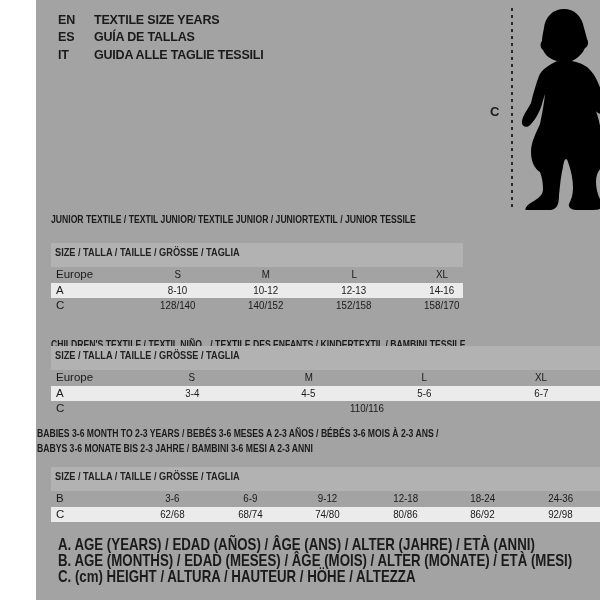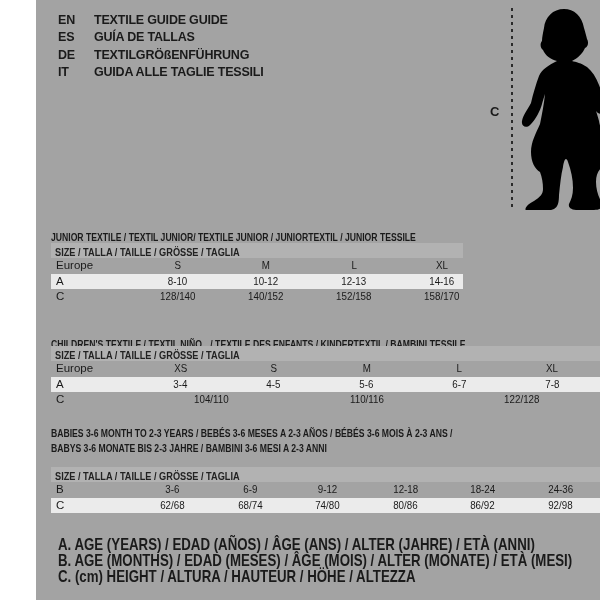--- a/index.html
+++ b/index.html
@@ -17,49 +17,45 @@
     background:repeating-linear-gradient(to bottom,#2a2a2a 0 3px,transparent 3px 7px);}
   .c-label{position:absolute;left:14px;top:104px;font-weight:700;font-size:13px;}
   .baby{position:absolute;left:44px;top:4px;width:90px;height:206px;}
   .baby path{fill:var(--sil,#000);}
   
   .t-title{position:absolute;font-weight:700;font-size:11.5px;white-space:nowrap;}
   .t-title-line{transform:scaleX(0.75);transform-origin:0 50%;line-height:14.5px;}
   .sub{font-size:8px;vertical-align:-3px;}
   
   .tbl{position:absolute;}
-  .bar{height:15px;line-height:15px;background:var(--bar,#b2b2b2);white-space:nowrap;}
+  .bar{height:24px;line-height:15px;background:var(--bar,#b2b2b2);white-space:nowrap;}
   .bar-text{display:inline-block;transform:scaleX(0.8);transform-origin:0 50%;
     font-weight:700;font-size:11.5px;padding-left:5px;color:#222;}
   .row{display:flex;height:15.5px;line-height:15.5px;font-size:11.5px;box-sizing:border-box;gap:46px;}
   .row.shaded{background:var(--shade,#ebebeb);}
   .rlabel{width:60px;padding-left:5px;box-sizing:border-box;}
   .cell{flex:1;text-align:center;}
   .cell-inner{display:inline-block;transform:scaleX(0.85);}
   
   .notes{position:absolute;left:22px;top:537px;font-weight:700;font-size:17px;white-space:nowrap;}
   .note-line{transform:scaleX(0.78);transform-origin:0 50%;line-height:16px;}
 </style>
 </head>
 <body>
 
 <div class="canvas" style="--bar: #b2b2b2; --shade: #ebebeb; --text: #1a1a1a; --sil: #000000;">
 
   <div class="lang-block">
       <div class="lang-row">
         <span class="lang-code">EN</span>
-        <span class="lang-title">TEXTILE GUIDE GUIDE</span>
+        <span class="lang-title">TEXTILE SIZE YEARS</span>
       </div>
       <div class="lang-row">
         <span class="lang-code">ES</span>
         <span class="lang-title">GUÍA DE TALLAS</span>
-      </div>
-      <div class="lang-row">
-        <span class="lang-code">DE</span>
-        <span class="lang-title">TEXTILGRÖßENFÜHRUNG</span>
       </div>
       <div class="lang-row">
         <span class="lang-code">IT</span>
         <span class="lang-title">GUIDA ALLE TAGLIE TESSILI</span>
       </div>
     </div>
 
   <div class="figure">
     <div class="dashline"></div>
     <div class="c-label">C</div>
@@ -74,21 +70,21 @@
         C 40 181 41 171 43 163 C 44 156 46 152 48 158 C 51 166 53 175 53 184
         C 53 191 51 196 49 200 C 48 204 52 206 58 206 L 74 206
         C 82 206 84 202 81 197 C 78 192 76 185 76 178 C 76 171 78 167 82 163
         C 87 157 88 147 86 139 C 84 131 80 124 79 117 C 78 113 77 110 76 107
         C 80 112 84 110 84 103 C 84 96 82 88 79 81 C 76 73 72 67 67 63
         C 61 59 56 58 52 57 C 58 54 63 49 65 44 C 68 43 69 38 67 35
         C 66 31 65 27 64 24 C 62 12 54 5 44 5 Z"></path>
     </svg>
   </div>
 
-  <div class="t-title" id="title1" style="left:15px;top:230px">
+  <div class="t-title" id="title1" style="left:15px;top:212px">
       <div class="t-title-line"><span>JUNIOR TEXTILE / TEXTIL JUNIOR/ TEXTILE JUNIOR / JUNIORTEXTIL / JUNIOR TESSILE</span></div>
     </div>
   <div class="tbl" id="table1" style="left: 15px; top: 243px; width: 412px;">
       <div class="bar"><span class="bar-text">SIZE / TALLA / TAILLE / GRÖSSE / TAGLIA</span></div>
       <div class="row" style="padding-right: 0px;">
         <span class="rlabel">Europe</span>
         <span class="cell"><span class="cell-inner">S</span></span>
         <span class="cell"><span class="cell-inner">M</span></span>
         <span class="cell"><span class="cell-inner">L</span></span>
         <span class="cell"><span class="cell-inner">XL</span></span>
@@ -109,43 +105,39 @@
       </div>
     </div>
 
   <div class="t-title" id="title2" style="left:15px;top:337px">
       <div class="t-title-line"><span>CHILDREN'S TEXTILE / TEXTIL NIÑO</span><span class="sub">/A</span><span> / TEXTILE DES ENFANTS / KINDERTEXTIL / BAMBINI TESSILE</span></div>
     </div>
   <div class="tbl" id="table2" style="left: 15px; top: 346px; width: 570px;">
       <div class="bar"><span class="bar-text">SIZE / TALLA / TAILLE / GRÖSSE / TAGLIA</span></div>
       <div class="row" style="padding-right: 45px;">
         <span class="rlabel">Europe</span>
-        <span class="cell"><span class="cell-inner">XS</span></span>
         <span class="cell"><span class="cell-inner">S</span></span>
         <span class="cell"><span class="cell-inner">M</span></span>
         <span class="cell"><span class="cell-inner">L</span></span>
         <span class="cell"><span class="cell-inner">XL</span></span>
       </div>
       <div class="row shaded" style="padding-right: 45px;">
         <span class="rlabel">A</span>
         <span class="cell"><span class="cell-inner">3-4</span></span>
         <span class="cell"><span class="cell-inner">4-5</span></span>
         <span class="cell"><span class="cell-inner">5-6</span></span>
         <span class="cell"><span class="cell-inner">6-7</span></span>
-        <span class="cell"><span class="cell-inner">7-8</span></span>
       </div>
       <div class="row" style="padding-right: 45px;">
         <span class="rlabel">C</span>
-        <span class="cell"><span class="cell-inner">104/110</span></span>
         <span class="cell"><span class="cell-inner">110/116</span></span>
-        <span class="cell"><span class="cell-inner">122/128</span></span>
       </div>
     </div>
 
-  <div class="t-title" id="title3" style="left:15px;top:426px">
+  <div class="t-title" id="title3" style="left:1px;top:426px">
       <div class="t-title-line"><span>BABIES 3-6 MONTH TO 2-3 YEARS / BEBÉS 3-6 MESES A 2-3 AÑOS / BÉBÉS 3-6 MOIS À 2-3 ANS /</span></div>
       <div class="t-title-line"><span>BABYS 3-6 MONATE BIS 2-3 JAHRE / BAMBINI 3-6 MESI A 2-3 ANNI</span></div>
     </div>
   <div class="tbl" id="table3" style="left: 15px; top: 467px; width: 570px;">
       <div class="bar"><span class="bar-text">SIZE / TALLA / TAILLE / GRÖSSE / TAGLIA</span></div>
       <div class="row" style="padding-right: 45px;">
         <span class="rlabel">B</span>
         <span class="cell"><span class="cell-inner">3-6</span></span>
         <span class="cell"><span class="cell-inner">6-9</span></span>
         <span class="cell"><span class="cell-inner">9-12</span></span>

